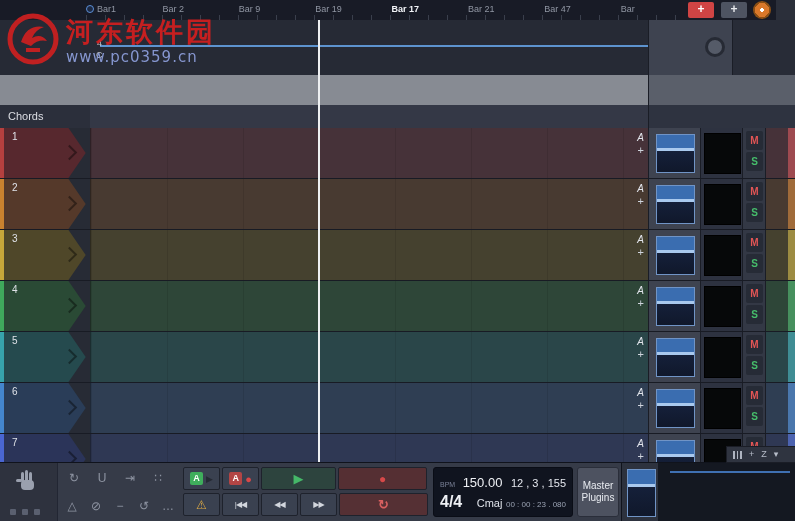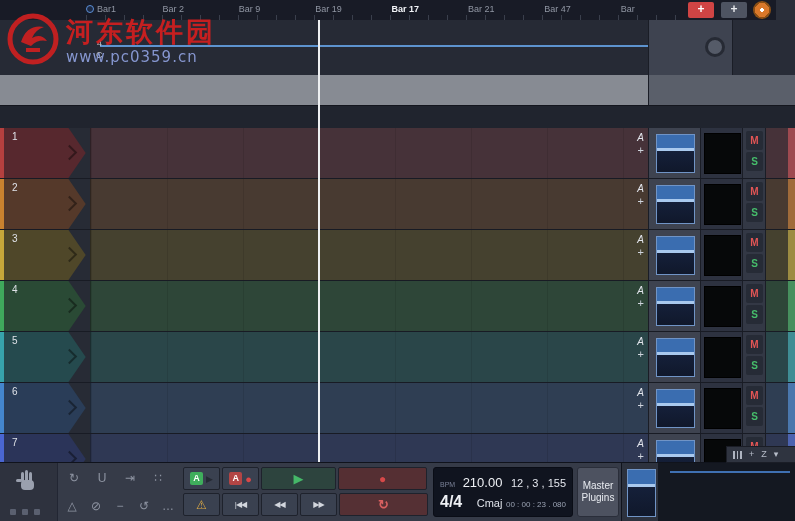--- a/index.html
+++ b/index.html
@@ -160,20 +160,26 @@
     <div class="marker-right">
       <div class="target-icon"></div>
     </div>
     <div class="marker-far-right"></div>
   </div>
 
   <div class="gray-band">
     <div class="gray-band-right"></div>
   </div>
 
+  <div class="chords-row">
+    <div class="chords-head">
+      <span>Chords</span>
+    </div>
+    <div class="chords-right"></div>
+  </div>
 
   <div class="tracks">
     <div class="track-row" style="--strip: #b5403f; --header: #57282e; --lane: #463239; --edge: #9e4a50;">
       <div class="t-strip"></div>
       <div class="t-header">
         <div class="t-shape"></div>
         <span class="t-num">1</span>
         <span class="t-chevron"></span>
       </div>
       <div class="t-lane"></div>
@@ -429,21 +435,21 @@
         <div class="tbtn w89 loop">
             <span>↻</span>
           </div>
       </div>
     </div>
 
     <div class="bpm-panel">
       <div class="bpm-row">
         <div>
           <span class="bpm-label">BPM</span>
-          <span class="bpm-value">210.00</span>
+          <span class="bpm-value">150.00</span>
         </div>
         <span class="pos-value">12 ,  3 , 155</span>
       </div>
       <div class="bpm-row">
         <div>
           <span class="sig-value">4/4</span>
           <span class="key-value">Cmaj</span>
         </div>
         <span class="time-value">00 : 00 : 23 . 080</span>
       </div>

